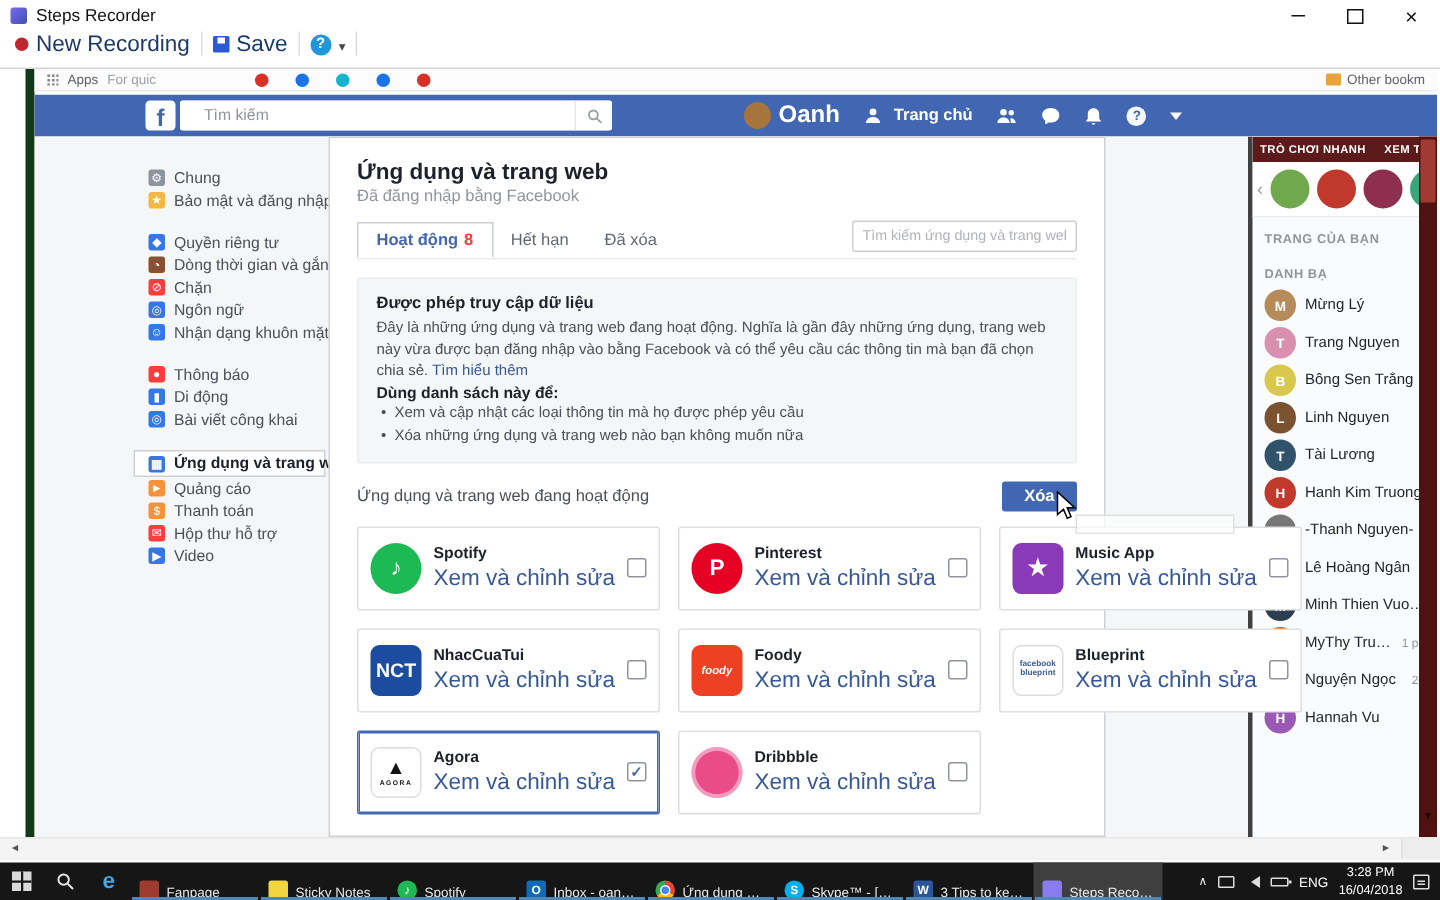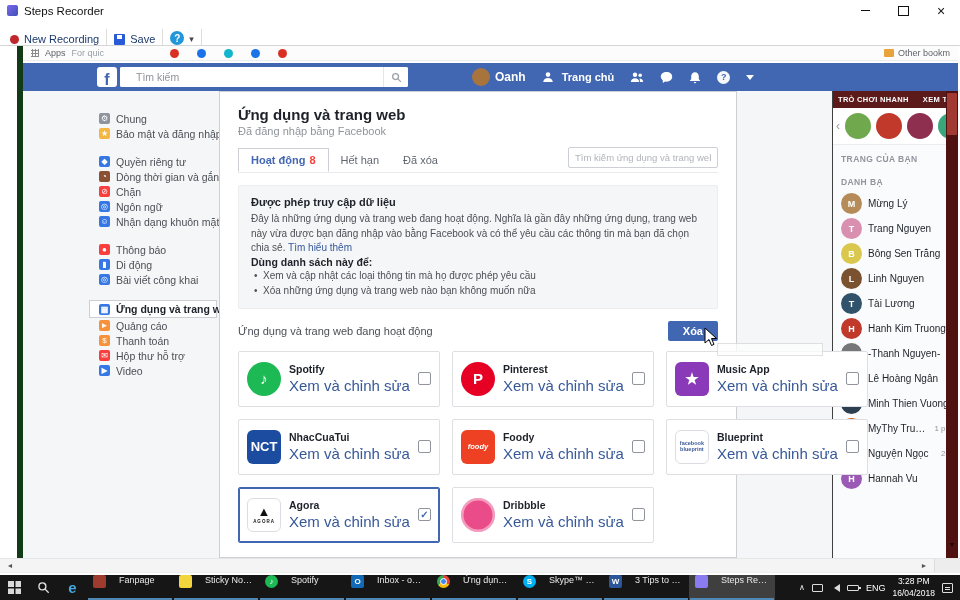--- a/index.html
+++ b/index.html
@@ -9,21 +9,21 @@
 
 
 .sr-titlebar{height:21px;display:flex;align-items:center;padding-left:7px;background:#fff}
 .sr-appicon{width:11px;height:11px;margin-right:6px;border-radius:2px;background:linear-gradient(135deg,#7b68ee,#3f51b5)}
 .sr-title{font-size:11.5px;color:#111}
 .sr-winbtns{margin-left:auto;display:flex;height:100%}
 .winbtn{width:38px;height:100%;display:flex;align-items:center;justify-content:center;background:transparent;border:none;color:#111}
 .winbtn.min::before{content:"";width:9px;height:1px;background:#111}
 .winbtn.max::before{content:"";width:9px;height:8px;border:1px solid #111}
 .winbtn.close::before{content:"×";font-size:14px;line-height:1}
-.sr-toolbar{height:25px;display:flex;align-items:flex-end;gap:7px;padding:0 10px;background:#fff;border-bottom:1px solid #d6d6d6;font-size:11px;color:#1b3a6b}
+.sr-toolbar{height:25px;display:flex;align-items:flex-start;gap:7px;padding:0 10px;background:#fff;border-bottom:1px solid #d6d6d6;font-size:15px;color:#1b3a6b}
 .tool-item{display:flex;align-items:center;gap:5px}
 .rec-dot{width:9px;height:9px;border-radius:50%;background:#c0272d}
 .save-ic{width:11px;height:11px;background:#2a5bd7;position:relative;border-radius:1px}
 .save-ic::before{content:"";position:absolute;top:1px;left:3px;width:5px;height:4px;background:#fff}
 .help-ic{width:14px;height:14px;border-radius:50%;background:#2196d9;color:#fff;font-size:10px;font-weight:bold;display:flex;align-items:center;justify-content:center}
 .help-ic::before{content:"?"}
 .caret-dn::before{content:"▾";font-size:9px;color:#444}
 .tool-sep{width:1px;height:16px;background:#ddd}
 
 
@@ -39,21 +39,21 @@
 
 
 .fb{position:absolute;left:23px;top:17px;right:2px;bottom:0;display:flex;flex-direction:column;overflow:hidden}
 .fb-header{height:28px;background:#4267b2;display:flex;align-items:center;padding:0 16px 0 74px;flex:none}
 .fb-logo{width:20px;height:20px;border-radius:3px;background:#fff;color:#4267b2;font-weight:bold;font-size:16px;display:flex;align-items:flex-end;justify-content:center;line-height:.95;flex:none}
 .fb-logo::before{content:"f"}
 .fb-search{display:flex;margin-left:3px;height:20px;width:288px;background:#fff;border-radius:2px;overflow:hidden}
 .fb-search input{flex:1;border:none;outline:none;font-size:10.5px;padding:0 16px;color:#333;min-width:0}
 .fb-search input::placeholder{color:#90949c}
 .fb-search-btn{width:25px;border-left:1px solid #e4e6e9;display:flex;align-items:center;justify-content:center;background:#fff}
-.fb-profile{display:flex;align-items:center;gap:5px;margin-left:64px;color:#fff;font-size:12px;font-weight:bold;white-space:nowrap}
+.fb-profile{display:flex;align-items:center;gap:5px;margin-left:88px;color:#fff;font-size:16px;font-weight:bold;white-space:nowrap}
 .fb-avatar{width:18px;height:18px;border-radius:50%;background:#a8743d;flex:none}
 .fb-hicon{display:flex;align-items:center;justify-content:center;margin-left:16px}
 .fb-home{margin-left:8px;color:#fff;font-size:11px;font-weight:bold;white-space:nowrap}
 .fb-help{width:13px;height:13px;border-radius:50%;background:rgba(255,255,255,.95);color:#4267b2;font-size:9px;font-weight:bold;display:flex;align-items:center;justify-content:center}
 .fb-help::before{content:"?"}
 .fb-caret{width:0;height:0;border:4px solid transparent;border-top:5px solid #fff;margin-top:4px}
 .fb-body{flex:1;display:flex;background:#f5f6f7;position:relative;overflow:hidden}
 
 
 .settings-nav{width:196px;padding:20px 4px 0 72px;flex:none}
@@ -93,21 +93,21 @@
 .app-logo.ring{box-shadow:inset 0 0 0 2.5px rgba(255,255,255,.45)}
 .lg-tx{line-height:1.05;white-space:normal}
 .lg-cap{font-size:4.5px;letter-spacing:1px;margin-top:1px}
 .app-tx{min-width:0;display:flex;flex-direction:column;gap:2px}
 .app-nm{font-size:10.5px;font-weight:bold;color:#1d2129;white-space:nowrap;overflow:hidden;text-overflow:ellipsis}
 .app-lk{font-size:15px;color:#365899;white-space:nowrap;cursor:pointer}
 .app-cb{margin-left:auto;width:13px;height:13px;border:1px solid #90949c;border-radius:2px;background:#fff;flex:none;display:flex;align-items:center;justify-content:center}
 .app-cb.on::before{content:"✓";font-size:10px;color:#4267b2;font-weight:bold}
 
 
-.right-rail{margin-left:auto;width:126px;background:#fafbfc;border-left:1px solid #404040;display:flex;flex-direction:column;flex:none;overflow:hidden}
+.right-rail{margin-left:auto;width:126px;background:#fafbfc;border-left:3px solid #404040;display:flex;flex-direction:column;flex:none;overflow:hidden}
 .games-head{background:#5d1a1a;color:#fff;font-size:7.5px;font-weight:bold;letter-spacing:.3px;display:flex;justify-content:space-between;align-items:center;padding:4px 5px;white-space:nowrap}
 .games-row{background:#fff;display:flex;align-items:center;gap:5px;padding:5px 3px;border-bottom:1px solid #ececec}
 .g-chev{color:#999;font-size:12px;line-height:1;flex:none}
 .g-chev::before{content:"‹"}
 .g-av{width:26px;height:26px;border-radius:50%;flex:none}
 .rail-label{font-size:8.5px;font-weight:bold;color:#90949c;letter-spacing:.4px;padding:9px 8px 4px}
 .ct-row{display:flex;align-items:center;gap:6px;padding:0 8px;height:25px;font-size:10px;color:#1d2129}
 .ct-av{width:21px;height:21px;border-radius:50%;flex:none;color:#fff;font-size:9px;font-weight:bold;display:flex;align-items:center;justify-content:center}
 .ct-nm{white-space:nowrap;overflow:hidden;text-overflow:ellipsis}
 .ct-tm{margin-left:auto;font-size:8px;color:#90949c;flex:none}
@@ -127,21 +127,21 @@
 .hs-btn{position:absolute;top:0;bottom:0;width:16px;display:flex;align-items:center;justify-content:center;color:#555;font-size:7px}
 .hs-left{left:2px}.hs-left::before{content:"◄"}
 .hs-right{right:28px}.hs-right::before{content:"►"}
 .hs-corner{position:absolute;right:0;top:0;bottom:0;width:26px;background:#ededed;border-left:1px solid #ddd}
 
 
 .taskbar{position:absolute;left:0;right:0;bottom:0;height:25px;background:#161616;display:flex;align-items:stretch;color:#fff}
 .tb-btn{width:29px;display:flex;align-items:center;justify-content:center;flex:none}
 .win-logo{width:13px;height:13px;background-color:#d9d9d9;background-image:linear-gradient(#161616,#161616),linear-gradient(#161616,#161616);background-size:1.5px 100%,100% 1.5px;background-position:50% 0,0 50%;background-repeat:no-repeat}
 .edge-e{font-size:15px;font-weight:bold;color:#45a5dd;line-height:1}
-.tb-app{width:86px;display:flex;align-items:flex-start;gap:13px;padding:0 6px;position:relative;flex:none}
+.tb-app{width:86px;display:flex;align-items:flex-end;gap:5px;padding:0 6px;position:relative;flex:none}
 .tb-app::after{content:"";position:absolute;left:1px;right:1px;bottom:0;height:2px;background:#4f88b5}
 .tb-app.active{background:#3f3f3f}
 .tb-lb{font-size:9px;color:#e9e9e9;white-space:nowrap;overflow:hidden;text-overflow:ellipsis}
 .tb-ic{width:13px;height:13px;flex:none;border-radius:2px;display:flex;align-items:center;justify-content:center;font-size:8px;font-weight:bold;color:#fff}
 .tb-ic.circle{border-radius:50%}
 .tb-ic.chrome{border-radius:50%;background:conic-gradient(#ea4335 0 33%,#fbbc05 0 66%,#34a853 0 100%);position:relative}
 .tb-ic.chrome::after{content:"";position:absolute;inset:3px;border-radius:50%;background:#4285f4;border:1.5px solid #fff}
 .tray{margin-left:auto;display:flex;align-items:center;gap:7px;padding:0 7px}
 .tray-chevron{color:#eee;font-size:8px}
 .tray-chevron::before{content:"∧"}

